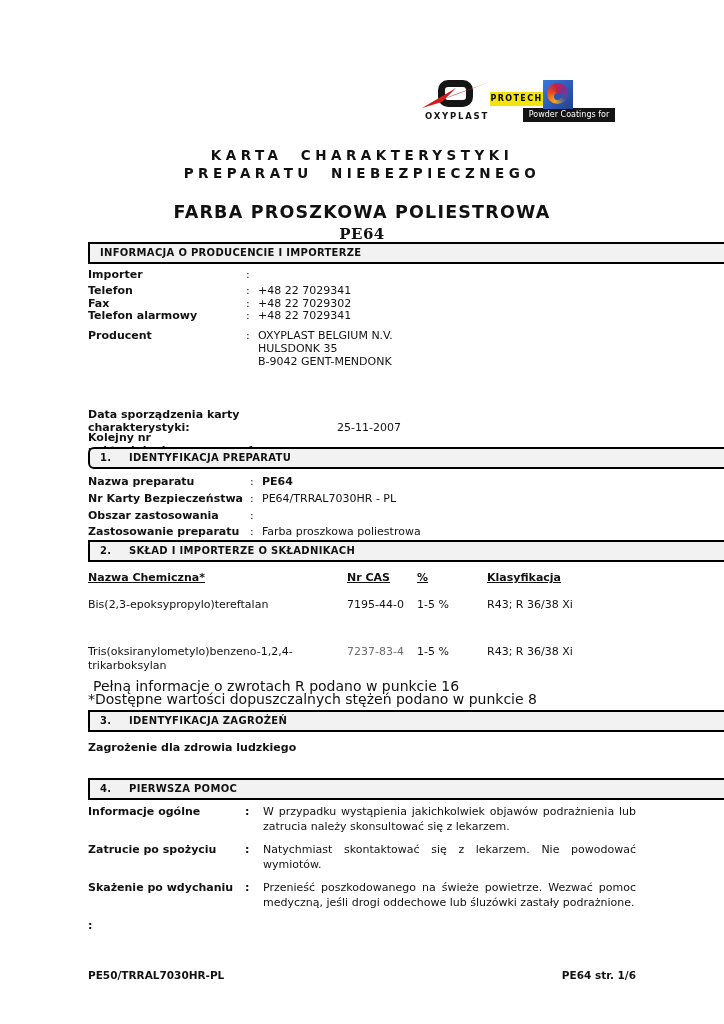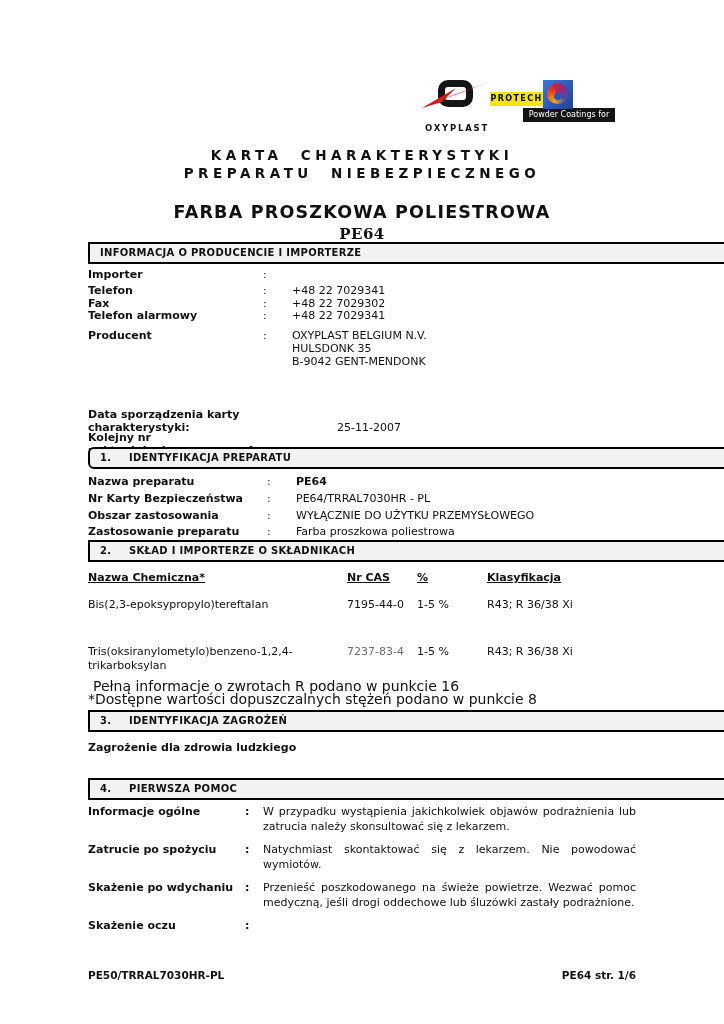--- a/index.html
+++ b/index.html
@@ -9,21 +9,21 @@
     overflow:hidden;
   }
 
   
   .logo { position:absolute; left:424px; top:72px; width:200px; height:54px; }
   .ox { position:absolute; left:0; top:0; width:72px; height:54px; }
   .ox-ring { position:absolute; left:14px; top:8px; width:21px; height:13px;
              border:7px solid #151515; border-radius:10px; }
   .ox-bolt { position:absolute; left:-2px; top:10px; width:68px; height:26px; }
   .ox-text { position:absolute; left:-4px; top:39px; width:74px; text-align:center;
-             font-size:8.5px; font-weight:bold; letter-spacing:1.8px; color:#111;margin-top:12px; }
+             font-size:8.5px; font-weight:bold; letter-spacing:1.8px; color:#111; }
   .pt { position:absolute; left:66px; top:8px; width:134px; height:46px; }
   .pt-yellow { position:absolute; left:0; top:12px; width:53px; height:14px; background:#f3e50b;
                color:#000; font-weight:bold; font-size:8px; letter-spacing:1.4px;
                text-align:center; line-height:14px; z-index:3; }
   .pt-square { position:absolute; left:53px; top:0; width:30px; height:29px;
                background:linear-gradient(135deg,#3a78e0,#23418f); z-index:2; }
   .pt-pcircle { position:absolute; left:4px; top:3px; width:21px; height:21px; border-radius:50%;
                 background:conic-gradient(from 200deg,#f2a71f,#e4531f,#c22347,#8c2b8a,#4053a8,#f2a71f); }
   .pt-phole { position:absolute; left:11px; top:13px; width:7px; height:7px; border-radius:50%;
               background:#2b55b4; }
@@ -38,21 +38,21 @@
                   font-weight:bold; font-size:15px; letter-spacing:0.5px; }
 
   
   .secbox { position:absolute; left:88px; width:660px; height:22px; box-sizing:border-box;
             border:2px solid #000; background:#f2f2f2; font-weight:bold; font-size:10px;
             line-height:18px; padding-left:10px; letter-spacing:0.3px; }
   .secnum { display:inline-block; width:29px; }
 
   
   .block { position:absolute; left:88px; width:548px; font-size:11px; }
-  .krow { display:flex; line-height:13.2px;gap:17px; }
+  .krow { display:flex; line-height:13.2px; }
   .krow .lbl { width:158px; font-weight:bold; flex:none; }
   .krow .sep { width:12px; flex:none; }
   .tight .krow { line-height:12.6px; }
   .gap4 { height:4px; } .gap6 { height:6px; }
 
   .s1block .krow { line-height:16.8px; }
   .s1block .lbl { width:162px; }
   .boldval { font-weight:bold; }
 
   
@@ -171,21 +171,20 @@
       <div class="val boldval">PE64</div>
     </div>
     <div class="krow">
       <div class="lbl">Nr Karty Bezpieczeństwa</div>
       <div class="sep">:</div>
       <div class="val">PE64/TRRAL7030HR - PL</div>
     </div>
     <div class="krow">
       <div class="lbl">Obszar zastosowania</div>
       <div class="sep">:</div>
-      <div class="val">WYŁĄCZNIE DO UŻYTKU PRZEMYSŁOWEGO</div>
     </div>
     <div class="krow">
       <div class="lbl">Zastosowanie preparatu</div>
       <div class="sep">:</div>
       <div class="val">Farba proszkowa poliestrowa</div>
     </div>
   </div>
 
   <div class="secbox" style="top:540px;">
     <span class="secnum">2.</span><span>SKŁAD I IMPORTERZE O SKŁADNIKACH</span>
@@ -231,21 +230,20 @@
       <div class="lbl">Zatrucie po spożyciu</div>
       <div class="sep">:</div>
       <div class="txt">Natychmiast skontaktować się z lekarzem. Nie powodować wymiotów.</div>
     </div>
     <div class="frow">
       <div class="lbl">Skażenie po wdychaniu</div>
       <div class="sep">:</div>
       <div class="txt">Przenieść poszkodowanego na świeże powietrze. Wezwać pomoc medyczną, jeśli drogi oddechowe lub śluzówki zastały podrażnione.</div>
     </div>
     <div class="frow">
-      <div class="lbl">Skażenie oczu</div>
       <div class="sep">:</div>
     </div>
   </div>
 
   <div class="footer">
     <span>PE50/TRRAL7030HR-PL</span>
     <span>PE64 str. 1/6</span>
   </div>
 
 </div>

